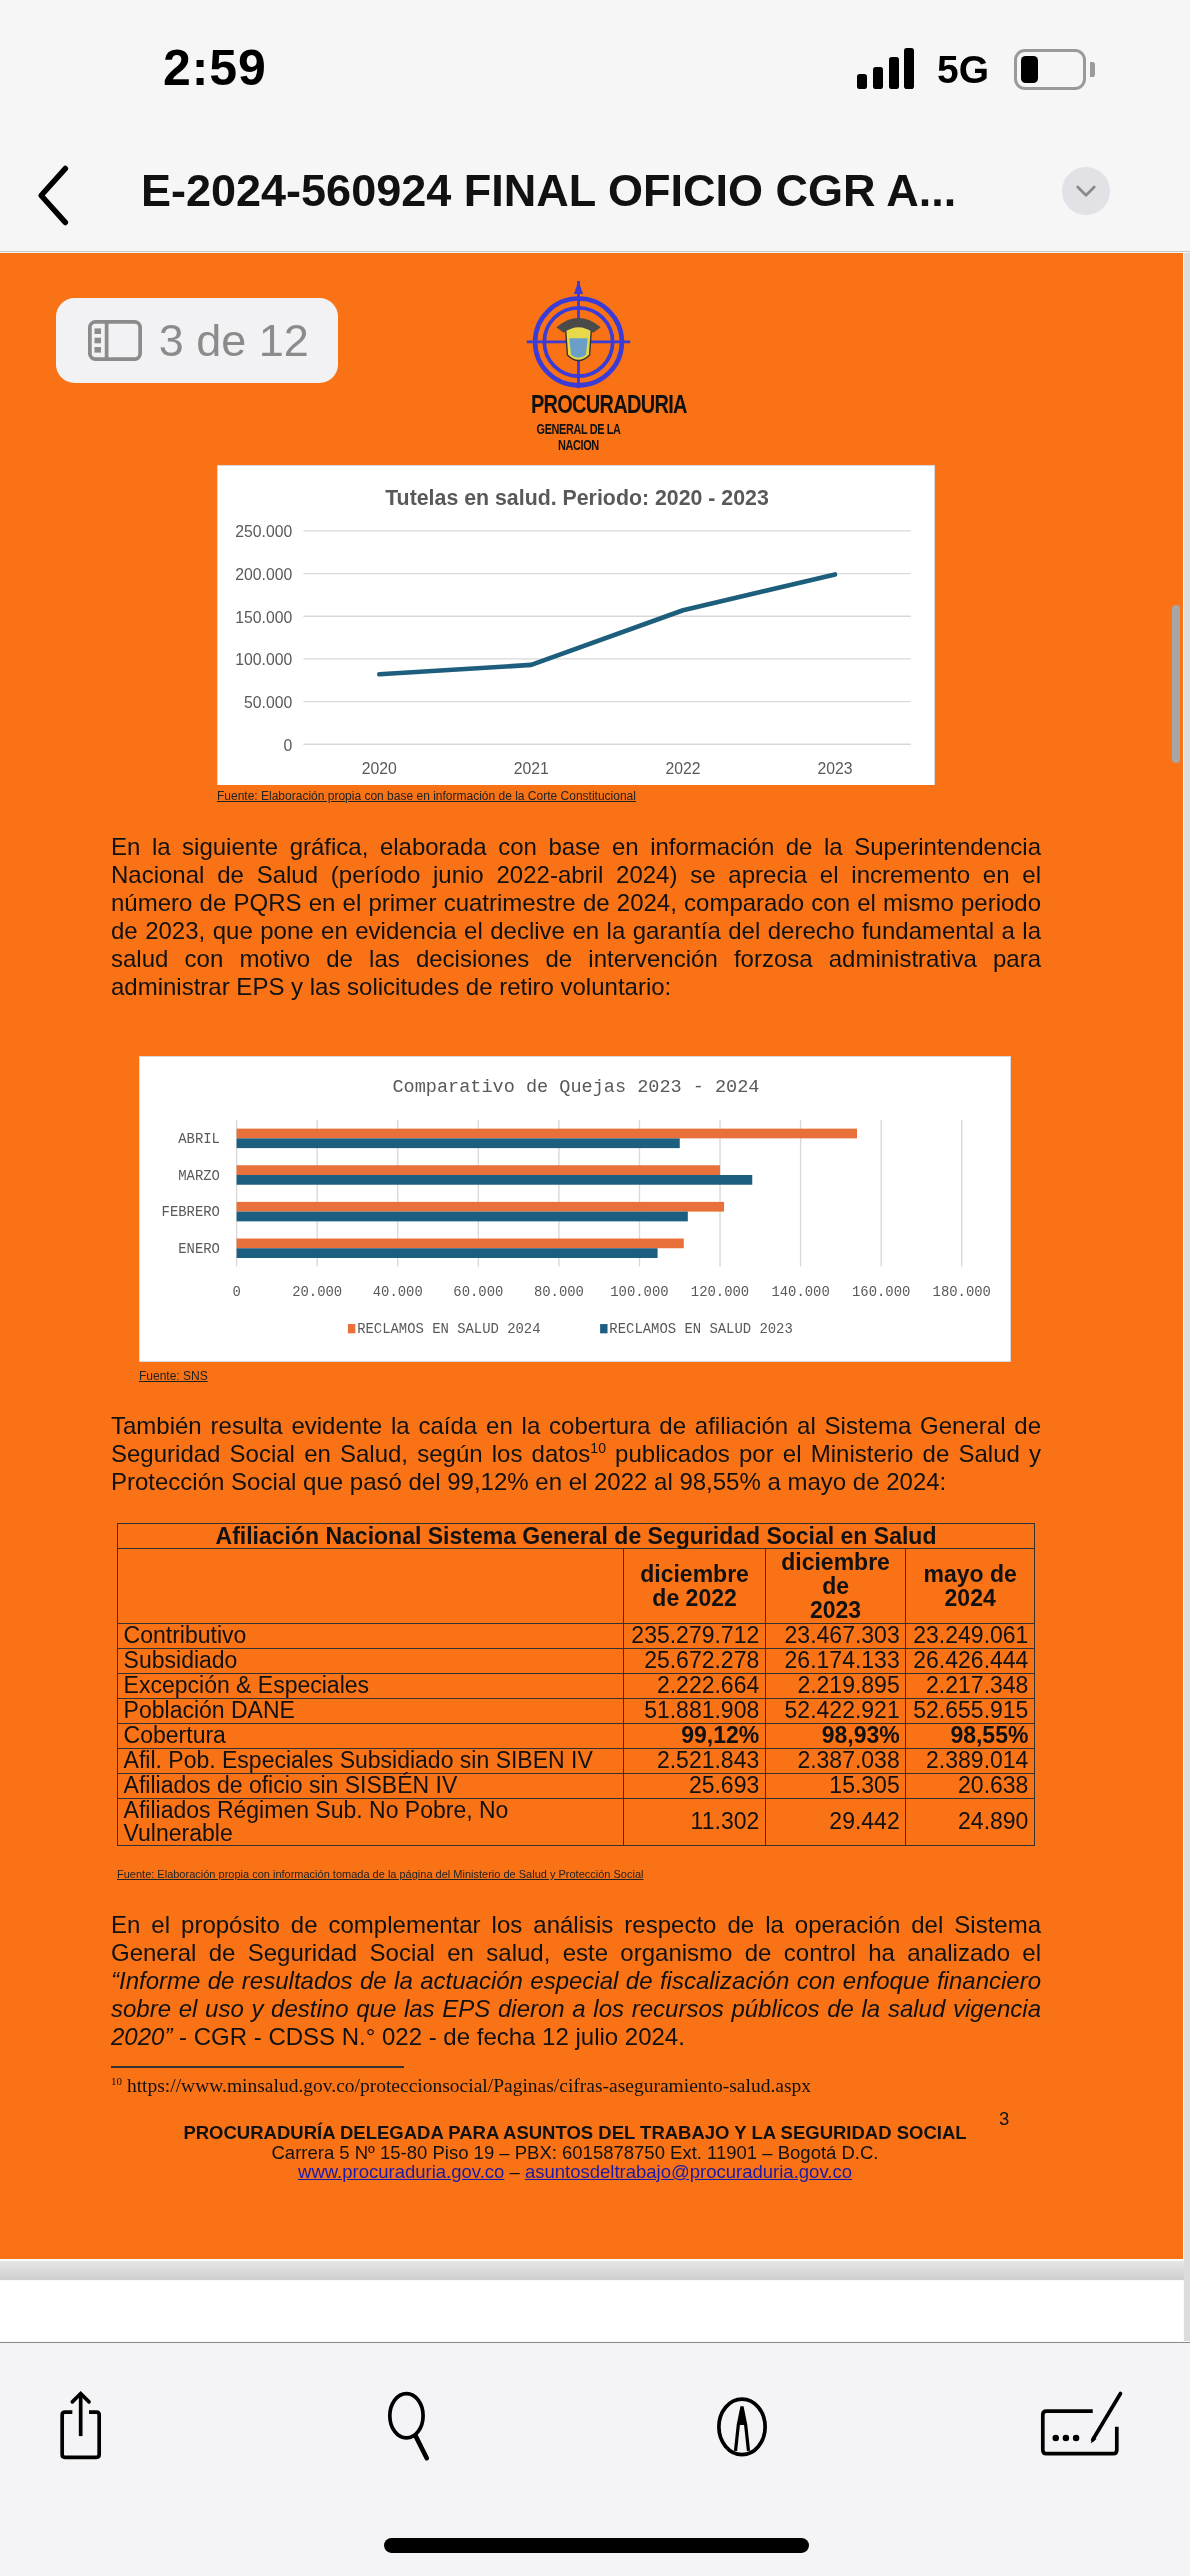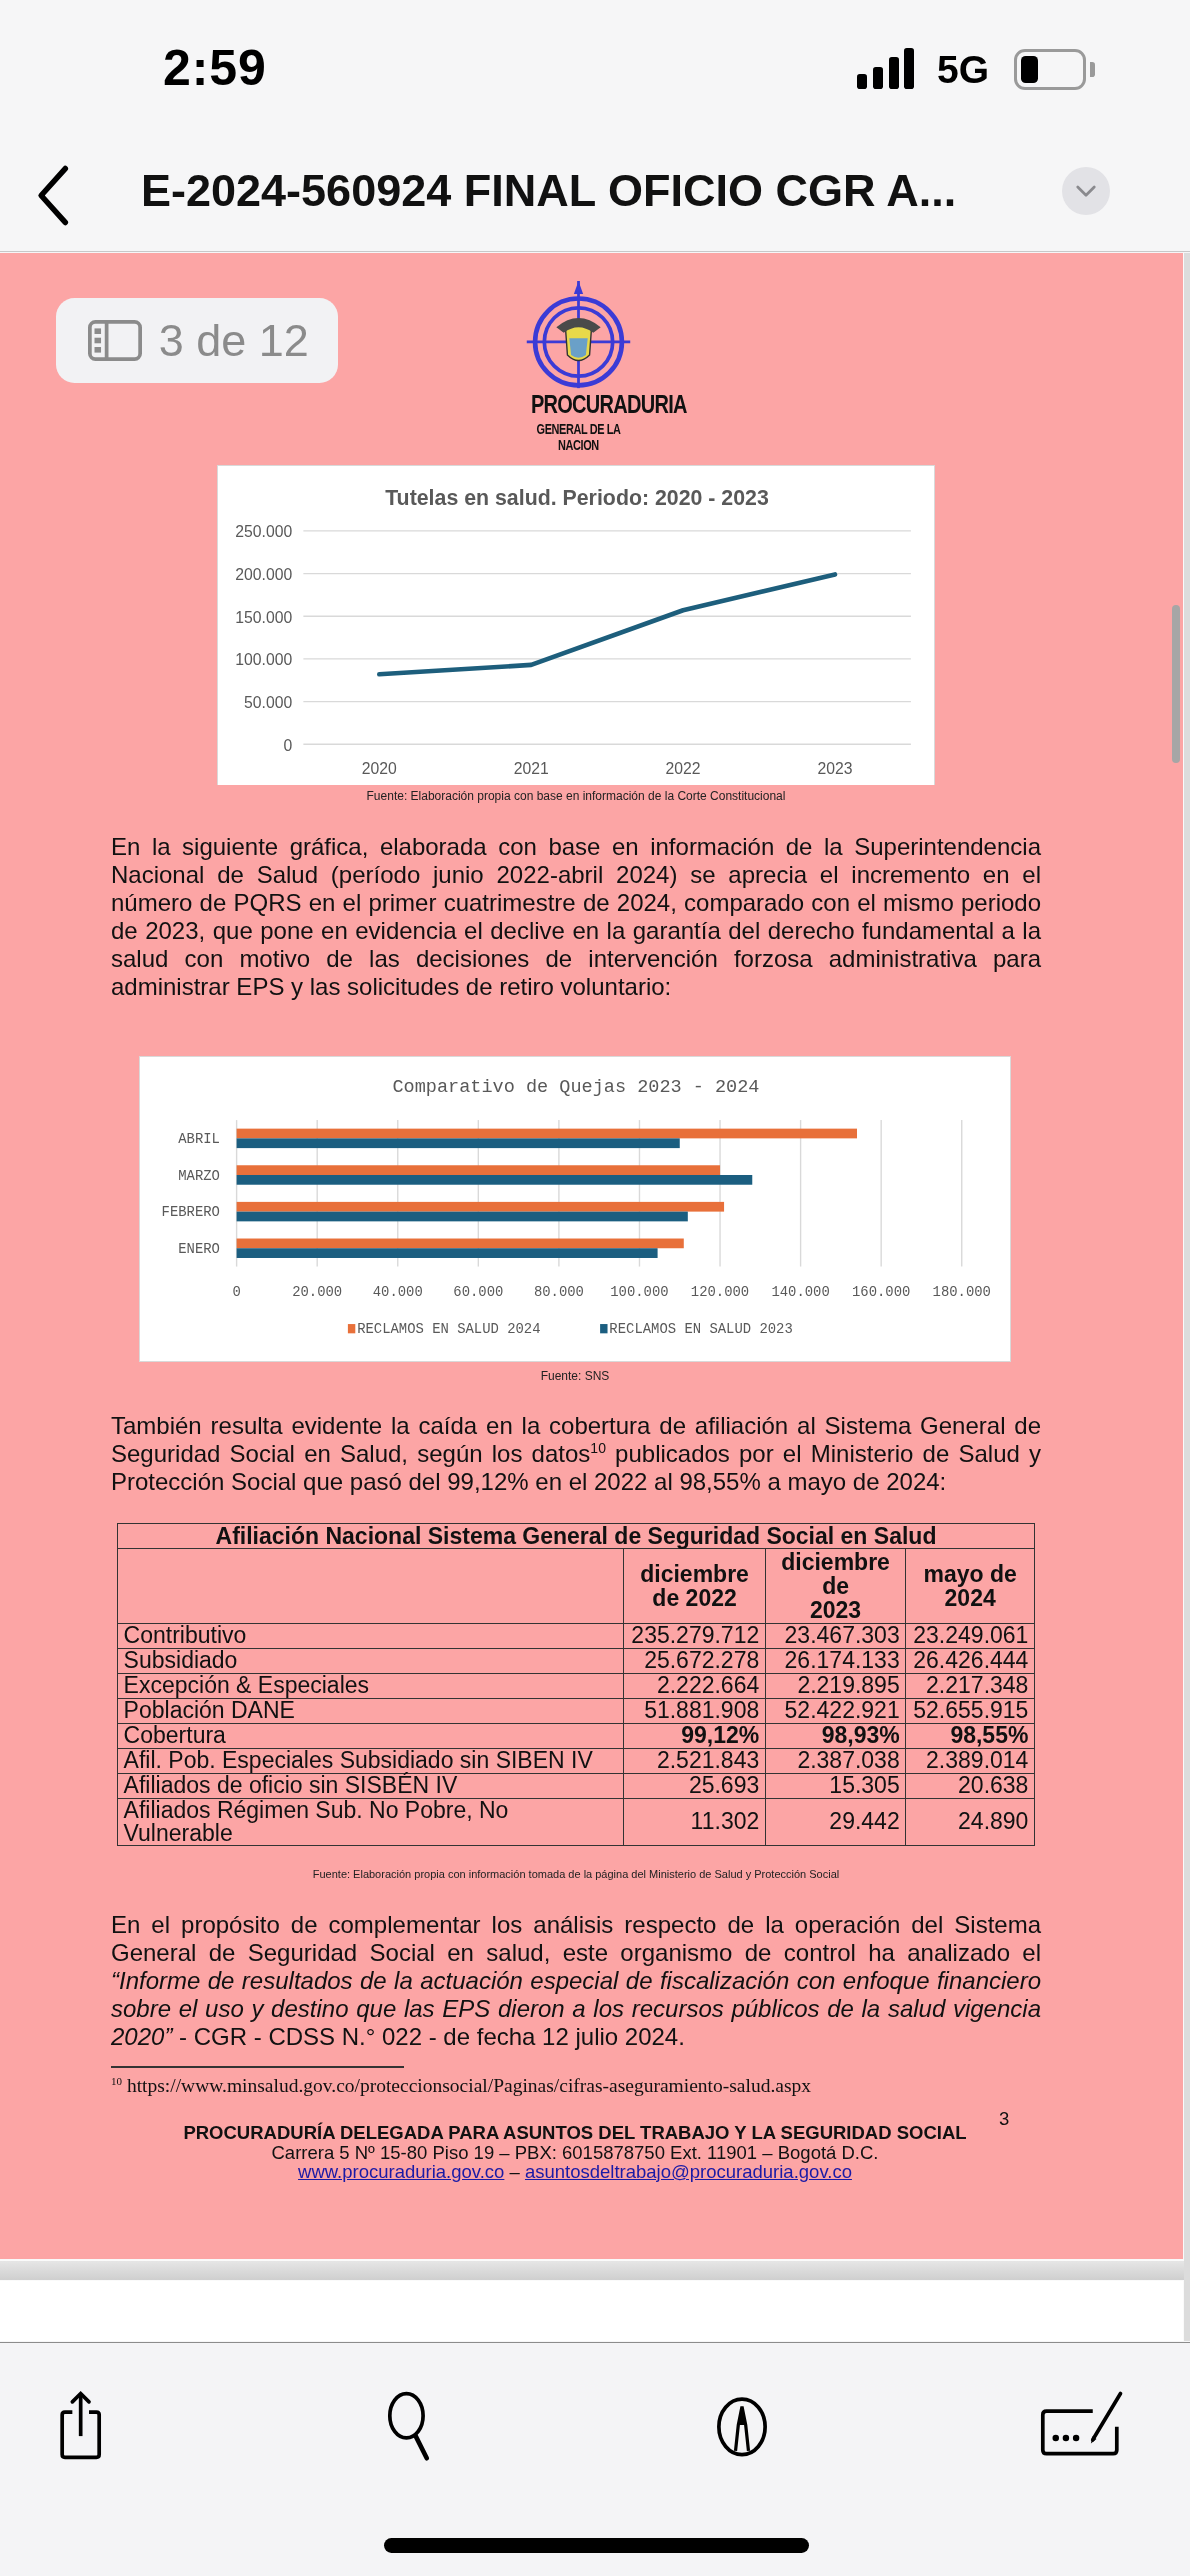--- a/index.html
+++ b/index.html
@@ -17,38 +17,38 @@
   .battery-cap { position: absolute; left: 1090px; top: 62px; width: 4.6px; height: 15px; background: #9a9a9a; border-radius: 0 2.8px 2.8px 0; }
 
   
   .nav-bar { position: absolute; top: 139px; left: 0; width: 1191px; height: 113px; border-bottom: 1.9px solid #c8c8c8; }
   .back-btn { position: absolute; left: 28px; top: 24px; width: 56px; height: 65px; cursor: pointer; }
   .doc-title { position: absolute; left: 141px; top: 26px; font-size: 45px; font-weight: bold; color: #111; white-space: nowrap; }
   .title-menu-btn { position: absolute; left: 1062px; top: 28px; width: 48px; height: 48px; border-radius: 50%; background: #e2e2e6; cursor: pointer; display: flex; align-items: center; justify-content: center; }
 
   
   .doc-viewport { position: absolute; top: 253px; left: 0; width: 1191px; height: 2088px; background: #fafafa; overflow: hidden; }
-  .page { position: absolute; left: 0; top: 0; width: 1183px; height: 2006px; background: #fca5a5; padding-left: 40px; }
+  .page { position: absolute; left: 0; top: 0; width: 1183px; height: 2006px; background: #f97316; padding-left: 40px; }
   .page-gap { position: absolute; left: 0; top: 2008px; width: 1191px; height: 18.5px; background: linear-gradient(#e6e6e6, #cfcfcf); }
   .page-next { position: absolute; left: 0; top: 2028px; width: 1183px; height: 65px; background: #fff; }
   .right-rail { position: absolute; right: 0; top: 0; width: 7.4px; height: 2088px; background: #dcdcdc; }
   .scrollbar-thumb { position: absolute; right: 11px; top: 352px; width: 8.3px; height: 158px; background: #a6a6a6; border-radius: 4.6px; cursor: pointer; }
 
   .page-indicator { position: absolute; left: 56px; top: 45px; width: 282px; height: 85px; background: #f2f2f4; border-radius: 18.5px; display: flex; align-items: center; padding-left: 32px; cursor: pointer; }
   .page-indicator .label { font-size: 45px; color: #8b8b8b; margin-left: 16.7px; }
 
   .logo { position: absolute; left: 519px; top: 28px; width: 119px; height: 167px; }
   .logo-text1 { position: absolute; left: 0; top: 109px; width: 119px; text-align: center; font-size: 25px; font-weight: bold; color: #111; font-family: "Liberation Sans", sans-serif; transform: scaleX(0.8); transform-origin: center; letter-spacing: -0.9px; }
   .logo-text2 { position: absolute; left: 0; top: 140px; width: 119px; text-align: center; font-size: 14px; font-weight: bold; color: #111; transform: scaleX(0.78); letter-spacing: -0.5px; }
 
   
   .chart1 { position: absolute; left: 217px; top: 212px; width: 718px; height: 320px; border: 1.9px solid #d9d9d9; border-bottom: none; background: #fff; }
   .chart1 svg { position: absolute; left: 0; top: 0; }
   .chart-title { font-family: "Liberation Sans", sans-serif; }
-  .caption-small { position: absolute; font-size: 12px; color: #222; text-align: center; white-space: nowrap; }
+  .caption-small { position: absolute; font-size: 12px; color: #222; white-space: nowrap; text-decoration: underline; }
 
   .body-text { position: absolute; left: 111px; width: 930px; font-family: "Liberation Sans", sans-serif; font-size: 24px; line-height: 28px; color: #111; text-align: justify; }
   .body-text p { text-align-last: left; }
   .body-text i { font-style: italic; }
   sup { font-size: 14px; vertical-align: super; line-height: 0; }
 
   
   .chart2 { position: absolute; left: 139px; top: 803px; width: 872px; height: 306px; border: 1.9px solid #d9d9d9; background: #fff; font-family: Liberation Mono, monospace; }
 
   

